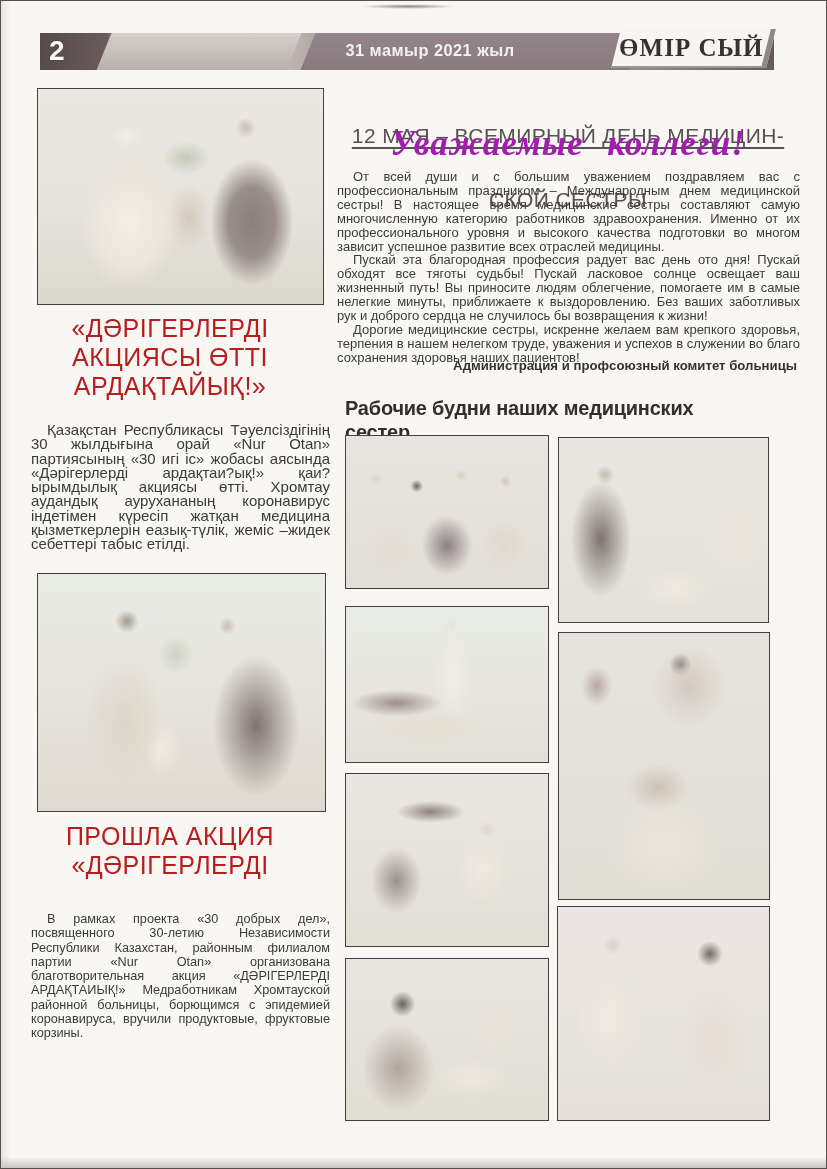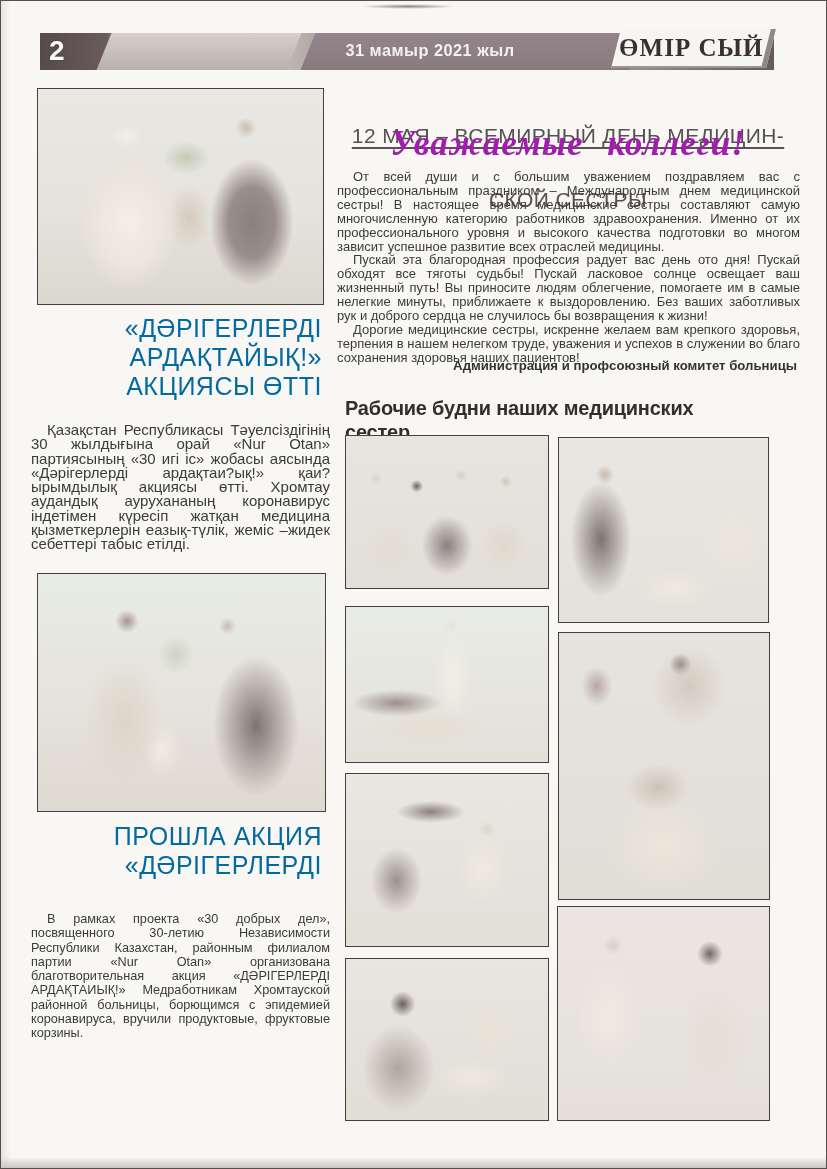--- a/index.html
+++ b/index.html
@@ -112,22 +112,22 @@
   #rp7{left:557px;top:906px;width:213px;height:215px;
     background:
       radial-gradient(ellipse 44px 72px at 24% 52%,#efebe1 0%,rgba(239,235,225,0) 74%),
       radial-gradient(circle 12px at 26% 18%,#d9d1c5 0%,rgba(217,209,197,0) 80%),
       radial-gradient(circle 16px at 72% 22%,#746863 0%,rgba(116,104,99,0) 80%),
       radial-gradient(ellipse 46px 70px at 74% 62%,#e6ddd4 0%,rgba(230,221,212,0) 75%),
       linear-gradient(180deg,#ebe6e3 0%,#e4e0d9 100%);}
 
   
   .lc-head{
-    position:absolute;left:18px;width:304px;text-align:right;
-    color:#0369a1;font-size:25px;line-height:29px;letter-spacing:.5px;font-weight:400;
+    position:absolute;left:18px;width:304px;text-align:center;
+    color:#b91c1c;font-size:25px;line-height:29px;letter-spacing:.5px;font-weight:400;
   }
   #lhead1{top:314px;}
   #lhead2{top:822px;}
   .lc-head span{display:block;}
   .bodytext{position:absolute;text-align:justify;}
   .bodytext p{margin:0;text-indent:16px;}
   #lbody1{left:31px;top:423px;width:299px;font-size:15px;line-height:14.3px;}
   #lbody2{left:31px;top:912px;width:299px;font-size:12.7px;line-height:14.3px;}
   .lc-sig{position:absolute;left:31px;top:1090px;width:292px;text-align:right;font-weight:bold;font-size:13.5px;line-height:15.5px;color:#353535;}
 
@@ -164,22 +164,22 @@
   <div class="hdr-date">31 мамыр 2021 жыл</div>
   <div class="masthead">
     <span>ӨМІР СЫЙ</span>
   </div>
 </div>
 
 <div class="photo" id="lp1" title="Нurse in white uniform and masked official in suit holding gift bag with flowers"></div>
 
 <div class="lc-head" id="lhead1">
   <span>«ДӘРІГЕРЛЕРДІ</span>
+  <span>АКЦИЯСЫ ӨТТІ</span>
   <span>АРДАҚТАЙЫҚ!»</span>
-  <span>АКЦИЯСЫ ӨТТІ</span>
 </div>
 
 <div class="bodytext" id="lbody1">
   <p>Қазақстан Республикасы Тәуелсіздігінің 30 жылдығына орай «Nur Otan» партиясының «30 игі іс» жобасы аясында «Дәрігерлерді ардақтаи?ық!» қаи?ырымдылық акциясы өтті. Хромтау аудандық аурухананың коронавирус індетімен күресіп жатқан медицина қызметкерлерін еазық-түлік, жеміс –жидек себеттері табыс етілді.</p>
 </div>
 
 <div class="photo" id="lp2" title="Woman receiving gift package from masked official in dark suit"></div>
 
 <div class="lc-head" id="lhead2">
   <span>ПРОШЛА АКЦИЯ</span>

